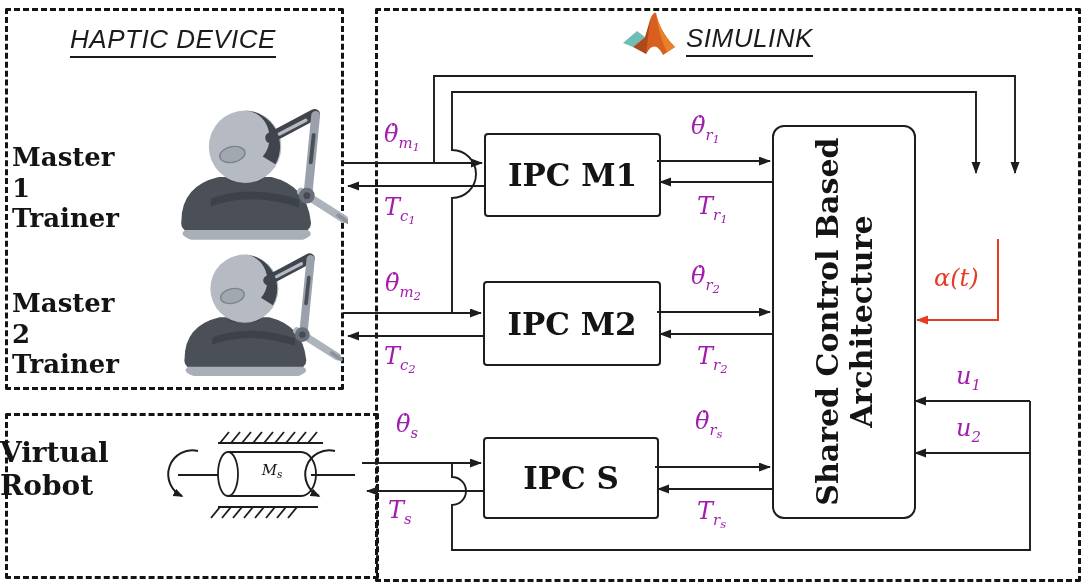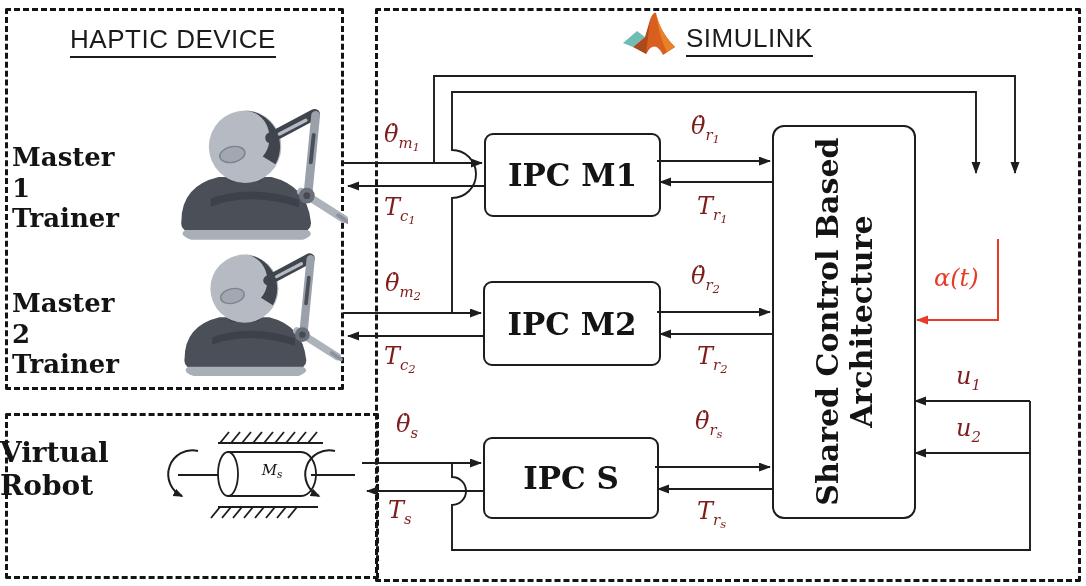--- a/index.html
+++ b/index.html
@@ -1,29 +1,29 @@
 <!DOCTYPE html>
 <html><head>
 <meta charset="utf-8">
 <style>
   html,body{margin:0;padding:0;background:#ffffff;}
   #stage{position:relative;width:1086px;height:586px;background:#ffffff;overflow:hidden;
          font-family:"DejaVu Serif",serif;color:#141414;}
   .panel{position:absolute;border:3px dashed #141414;background:transparent;border-radius:2px;}
   .panel-title{position:absolute;text-align:center;font-family:"Liberation Sans",sans-serif;
-               font-size:26px;letter-spacing:0.5px;color:#1b1b1d;}
+               font-size:26px;letter-spacing:0.5px;color:#1b1b1d;font-style:italic;}
   .underline{display:inline-block;border-bottom:2.6px solid #1b1b1d;padding-bottom:1px;}
-  .block{position:absolute;border:2.6px solid #1d1d1f;border-radius:9px;background:#ffffff;
+  .block{position:absolute;border:2.6px solid #1d1d1f;border-radius:4px;background:#ffffff;
          display:flex;align-items:center;justify-content:center;
          font-weight:bold;font-size:31px;color:#141414;z-index:3;}
   .block.red{border-color:#e63b27;color:#e63b27;font-size:29px;border-radius:8px;}
   .sc-text{transform:rotate(-90deg);white-space:nowrap;text-align:center;line-height:1.12;
            font-weight:bold;font-size:30px;}
   .devlabel{position:absolute;font-weight:bold;font-size:26px;line-height:1.18;z-index:2;}
-  .mlabel{position:absolute;font-style:italic;font-size:24px;color:#7f1d1d;z-index:6;white-space:nowrap;}
+  .mlabel{position:absolute;font-style:italic;font-size:24px;color:#a21caf;z-index:6;white-space:nowrap;}
   .mlabel .sub{font-size:0.62em;vertical-align:-0.38em;}
   .mlabel .subsub{font-size:0.78em;vertical-align:-0.28em;}
   .mlabel.red{color:#e63b27;}
   .mslabel{position:absolute;font-style:italic;font-size:15px;text-align:center;z-index:4;}
   svg.layer{position:absolute;left:0;top:0;z-index:5;pointer-events:none;}
   svg.art{position:absolute;z-index:2;}
 </style>
 </head>
 <body>
 

